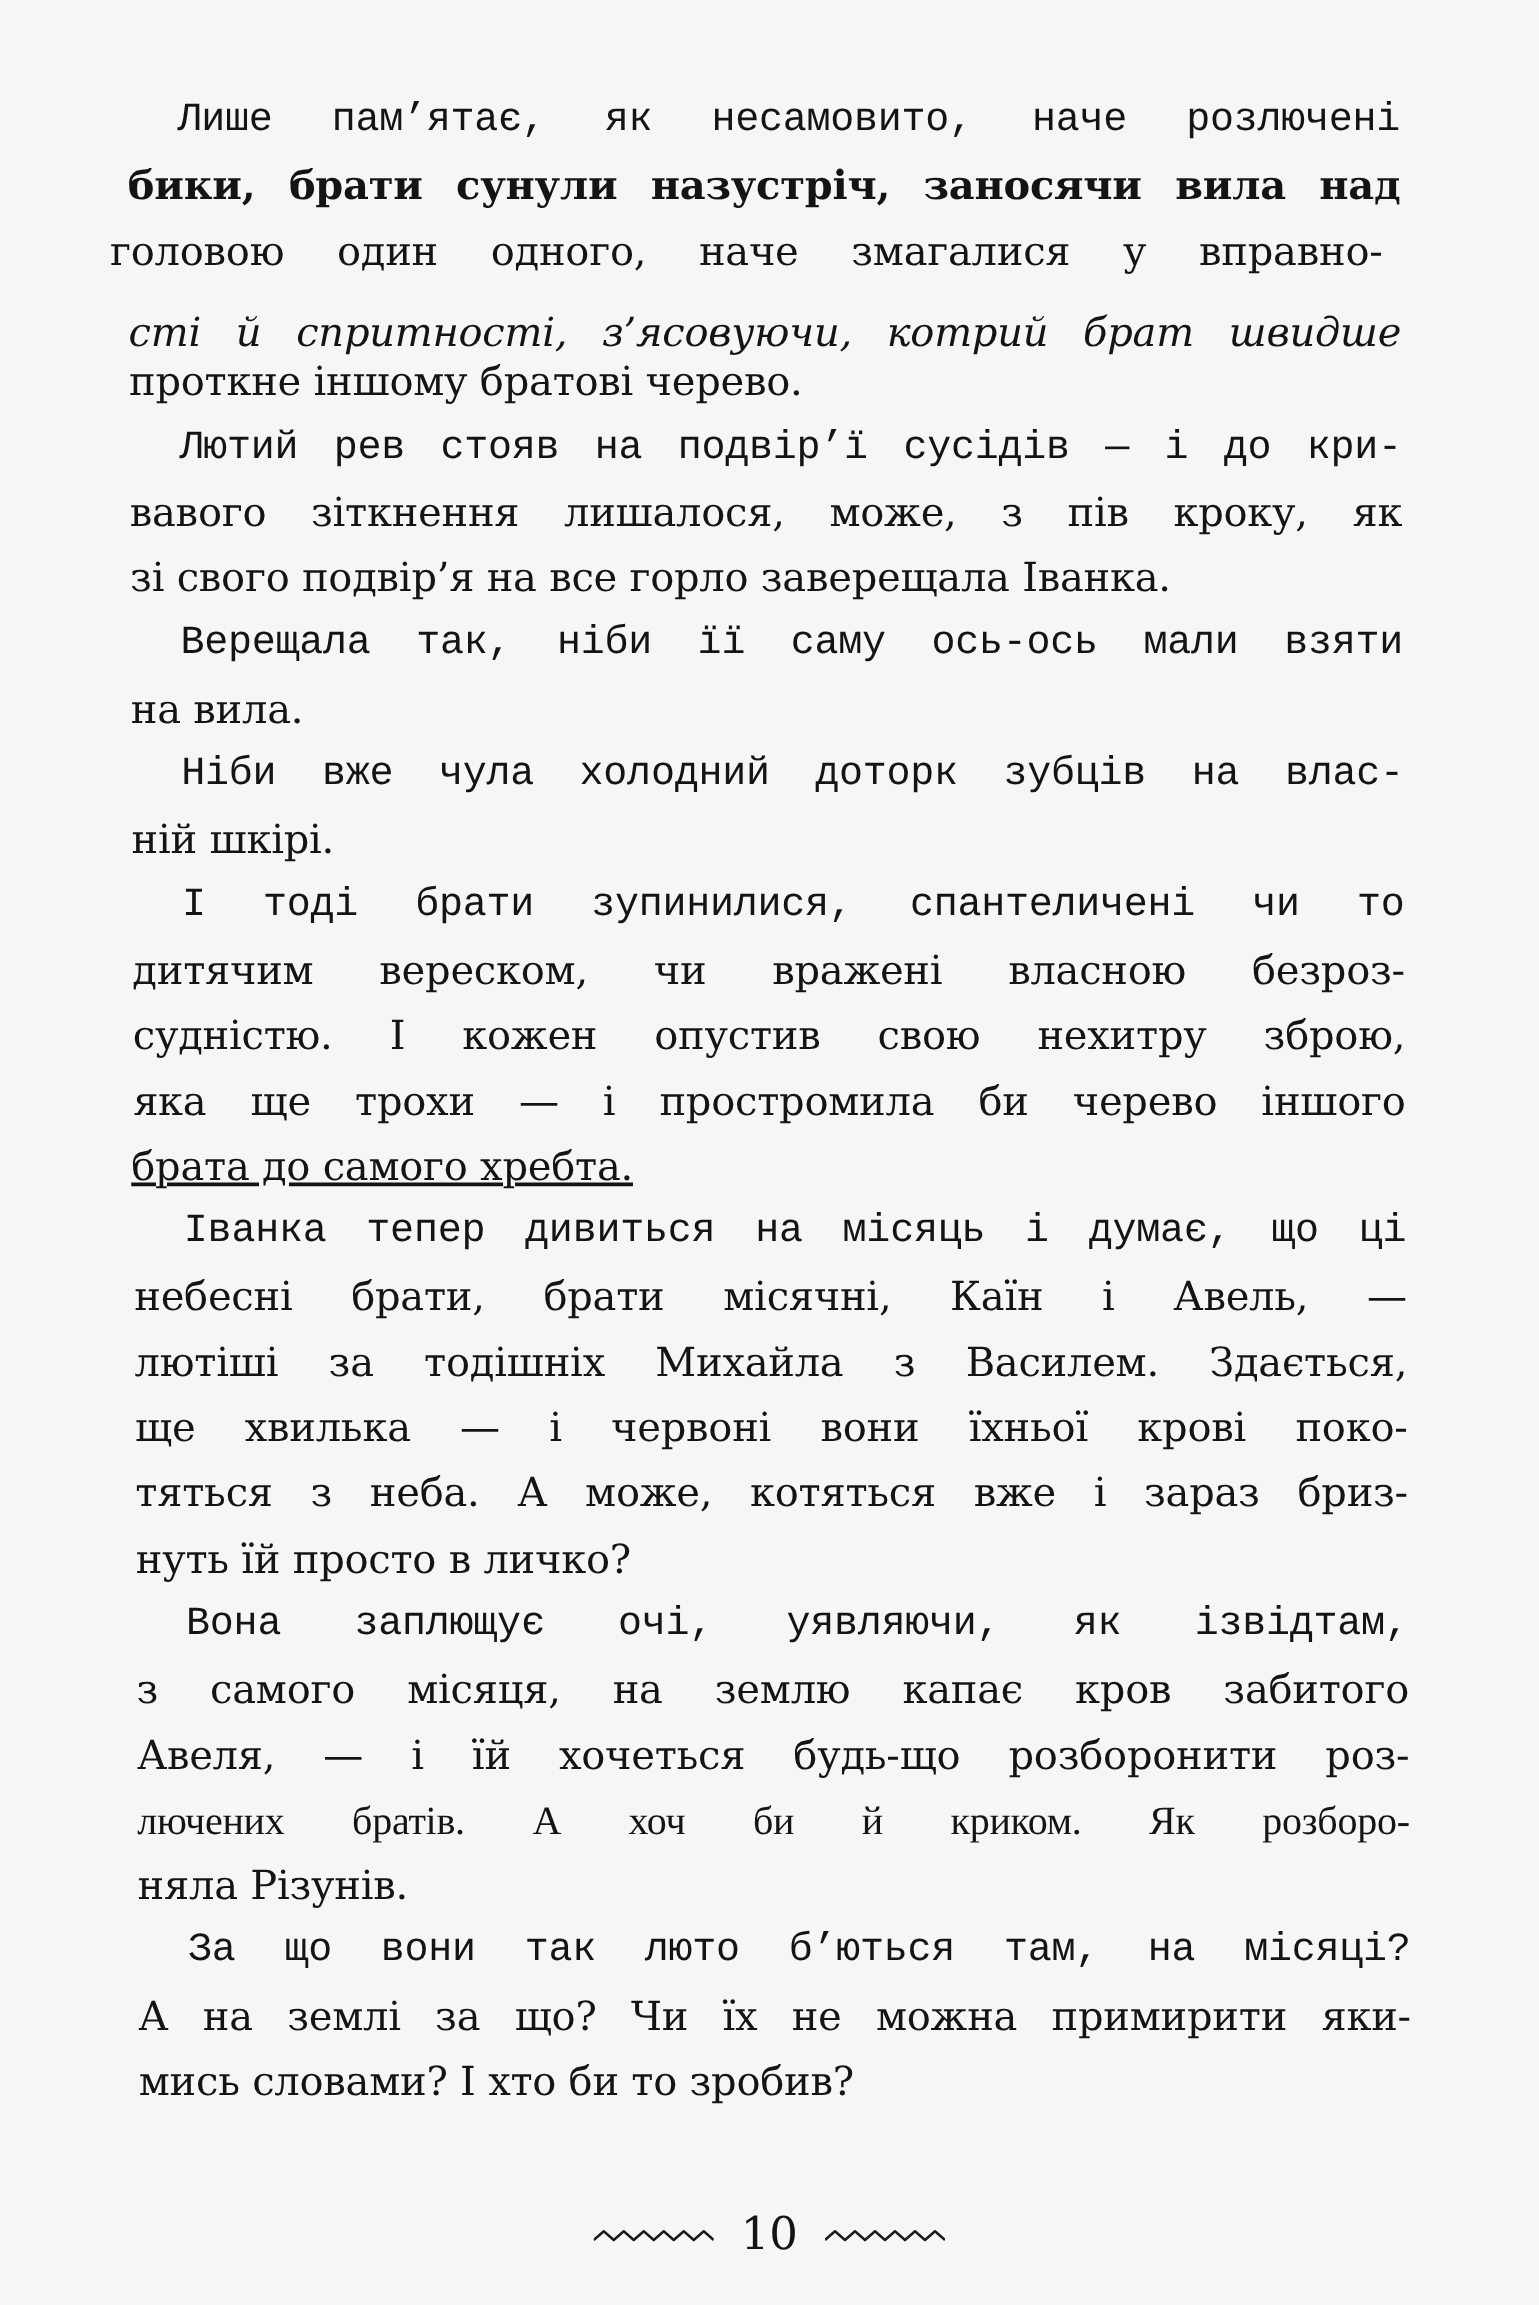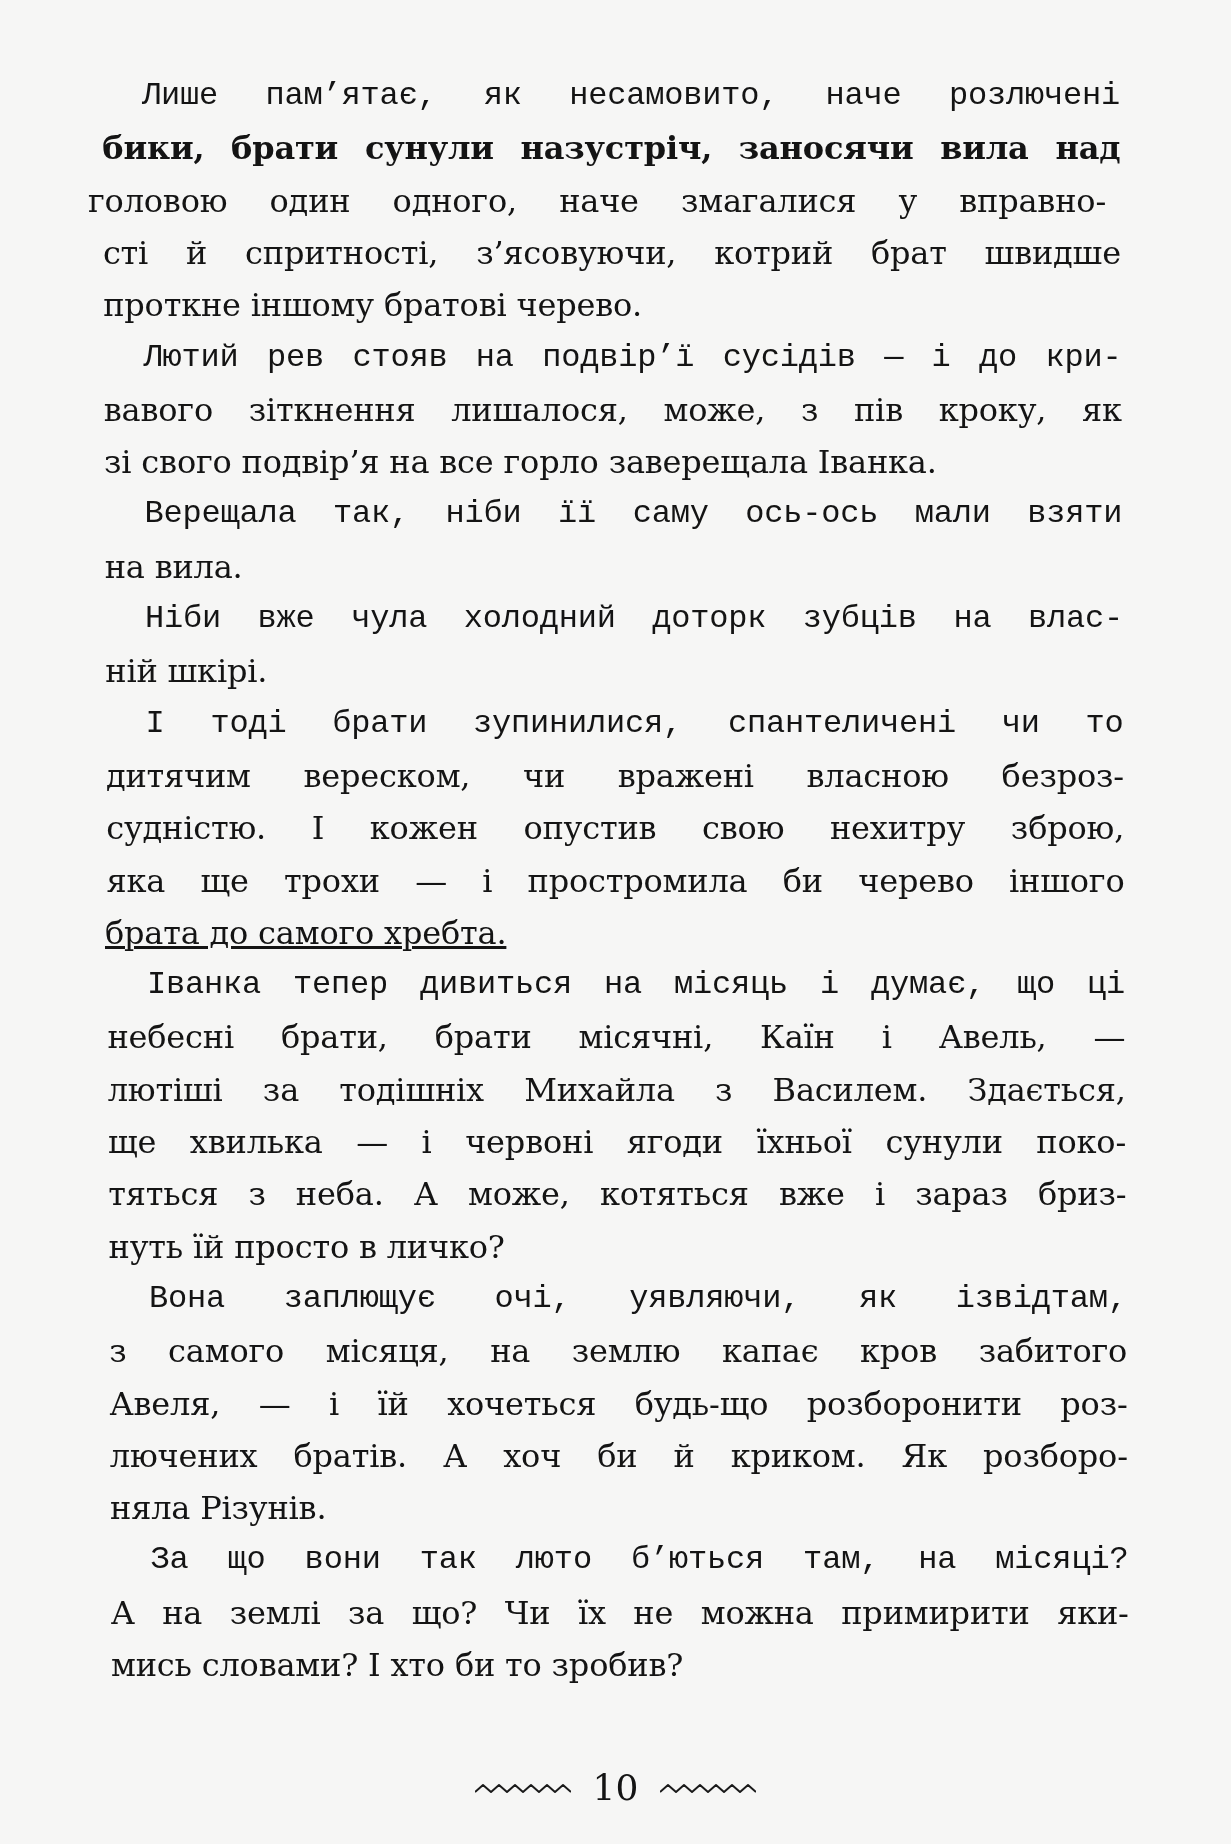--- a/index.html
+++ b/index.html
@@ -75,21 +75,21 @@
 
     <div class="line indent" style="top: 70px; left: 142px; width: 978px;">
         <span class="txt">Лише пам’ятає, як несамовито, наче розлючені</span>
       </div>
     <div class="line" style="top: 122.3px; left: 102.3px; width: 1018px; font-weight: bold;">
         <span class="txt">бики, брати сунули назустріч, заносячи вила над</span>
       </div>
     <div class="line" style="top: 174.6px; left: 88px; width: 1018px;">
         <span class="txt">головою один одного, наче змагалися у вправно-</span>
       </div>
-    <div class="line" style="top: 227px; left: 102.9px; width: 1018px;">
+    <div class="line" style="top: 240px; left: 102.9px; width: 1018px; font-style: italic;">
         <span class="txt">сті й спритності, з’ясовуючи, котрий брат швидше</span>
       </div>
     <div class="line last" style="top: 279.2px; left: 103.2px; width: 1018px;">
         <span class="txt">проткне іншому братові черево.</span>
       </div>
 
     <div class="line indent" style="top: 331.5px; left: 143.5px; width: 978px;">
         <span class="txt">Лютий рев стояв на подвір’ї сусідів — і до кри-</span>
       </div>
     <div class="line" style="top: 383.8px; left: 103.8px; width: 1018px;">
@@ -132,39 +132,39 @@
     <div class="line indent" style="top: 959.1px; left: 147.1px; width: 978px;">
         <span class="txt">Іванка тепер дивиться на місяць і думає, що ці</span>
       </div>
     <div class="line" style="top: 1011.4px; left: 107.4px; width: 1018px;">
         <span class="txt">небесні брати, брати місячні, Каїн і Авель, —</span>
       </div>
     <div class="line" style="top: 1063.7px; left: 107.7px; width: 1018px;">
         <span class="txt">лютіші за тодішніх Михайла з Василем. Здається,</span>
       </div>
     <div class="line" style="top: 1116px; left: 108px; width: 1018px;">
-        <span class="txt">ще хвилька — і червоні ягоди їхньої сунули поко-</span>
+        <span class="txt">ще хвилька — і червоні вони їхньої крові поко-</span>
       </div>
     <div class="line" style="top: 1168.3px; left: 108.3px; width: 1018px;">
         <span class="txt">тяться з неба. А може, котяться вже і зараз бриз-</span>
       </div>
     <div class="line last" style="top: 1220.6px; left: 108.6px; width: 1018px;">
         <span class="txt">нуть їй просто в личко?</span>
       </div>
 
     <div class="line indent" style="top: 1272.9px; left: 148.9px; width: 978px;">
         <span class="txt">Вона заплющує очі, уявляючи, як ізвідтам,</span>
       </div>
     <div class="line" style="top: 1325.2px; left: 109.2px; width: 1018px;">
         <span class="txt">з самого місяця, на землю капає кров забитого</span>
       </div>
     <div class="line" style="top: 1377.5px; left: 109.5px; width: 1018px;">
         <span class="txt">Авеля, — і їй хочеться будь-що розборонити роз-</span>
       </div>
-    <div class="line" style="top: 1429.8px; left: 109.8px; width: 1018px;">
+    <div class="line" style="top: 1429.8px; left: 109.8px; width: 1018px; font-family: Liberation Serif, serif;">
         <span class="txt">лючених братів. А хоч би й криком. Як розборо-</span>
       </div>
     <div class="line last" style="top: 1482.1px; left: 110.1px; width: 1018px;">
         <span class="txt">няла Різунів.</span>
       </div>
 
     <div class="line indent" style="top: 1534.4px; left: 150.4px; width: 978px;">
         <span class="txt">За що вони так люто б’ються там, на місяці?</span>
       </div>
     <div class="line" style="top: 1586.7px; left: 110.7px; width: 1018px;">

